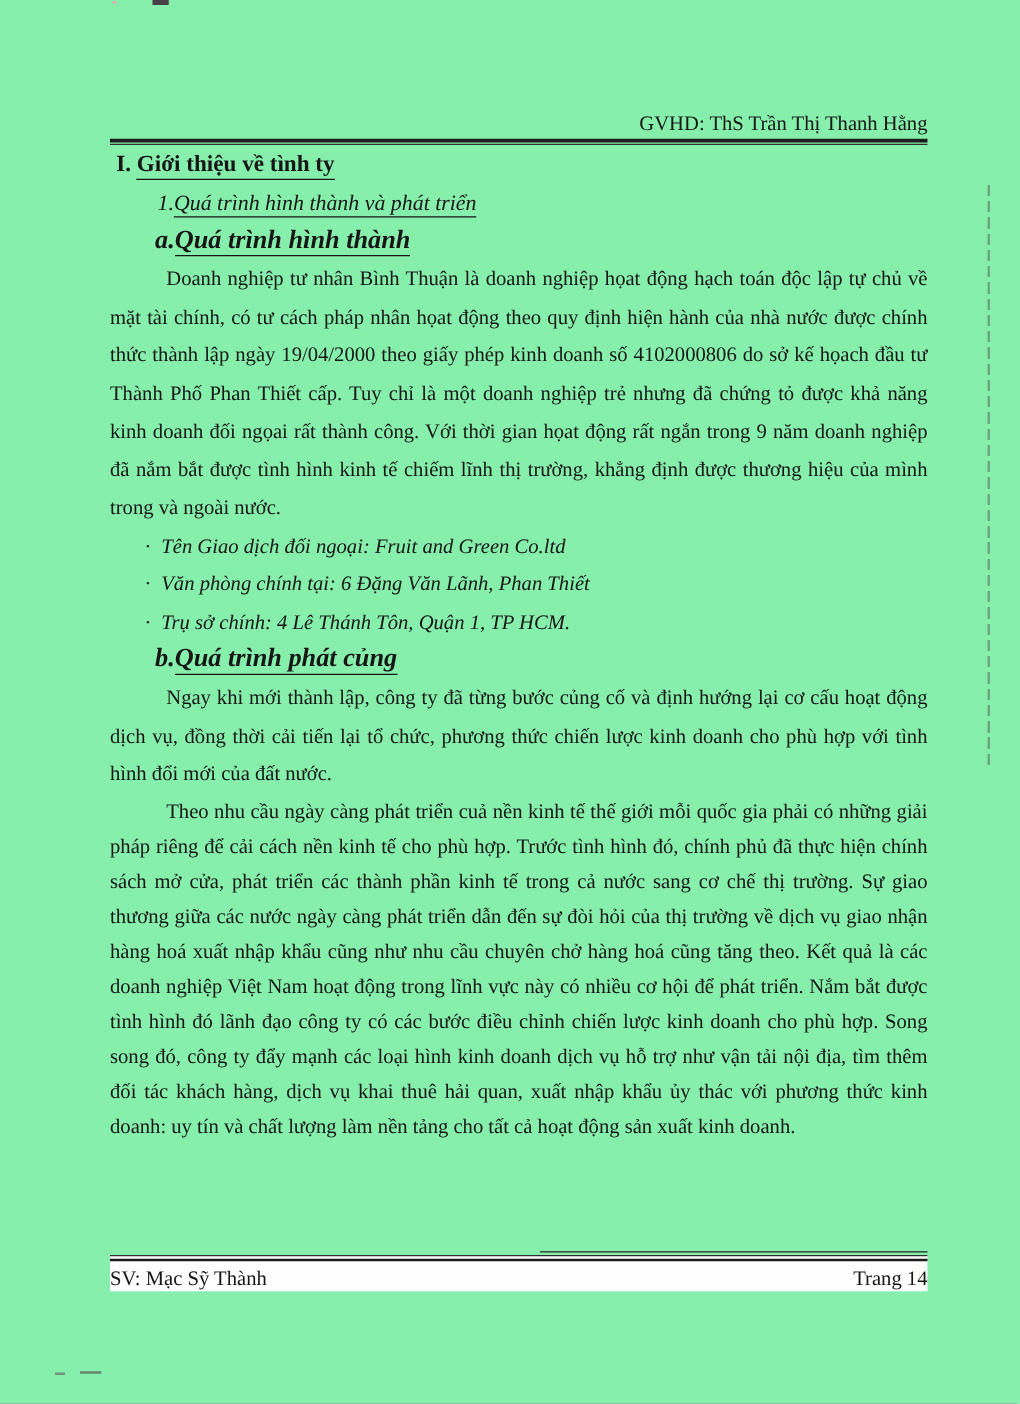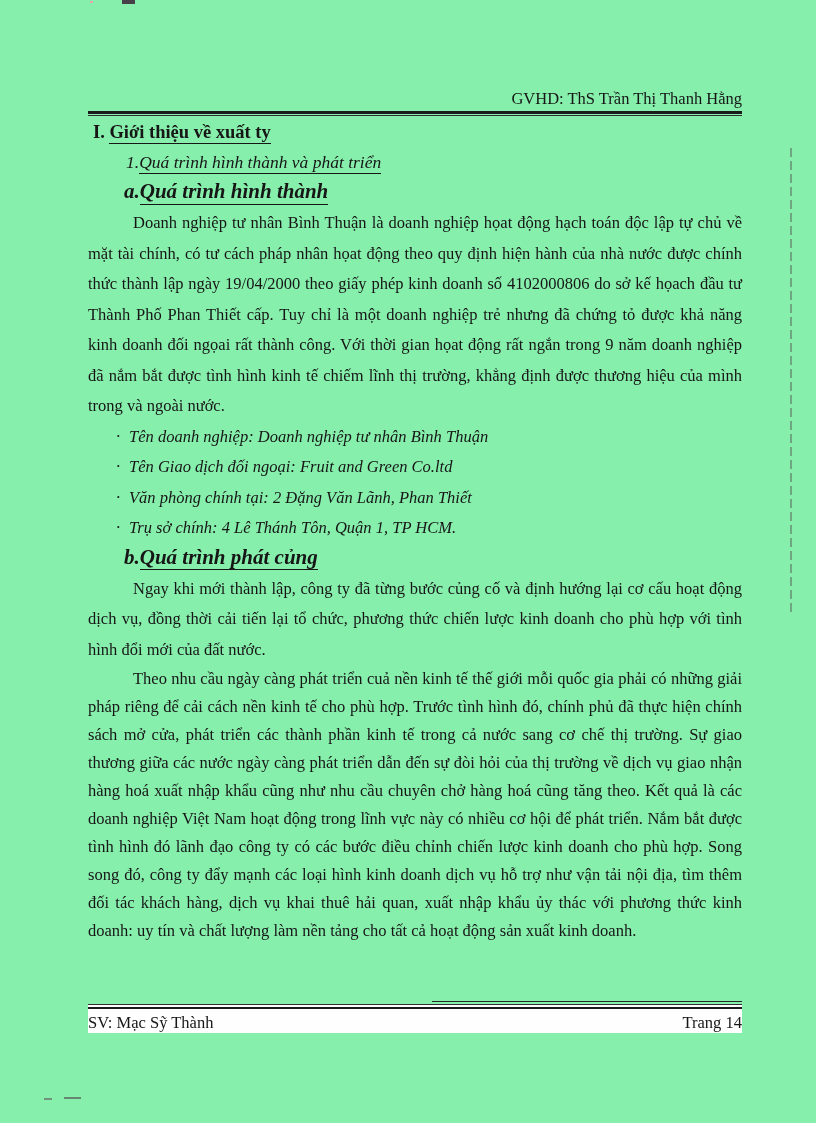--- a/index.html
+++ b/index.html
@@ -56,32 +56,31 @@
   <div class="header">
     <div class="header-text">GVHD: ThS Trần Thị Thanh Hằng</div>
     <div class="rule-double-header">
       <div class="bar1"></div>
       <div class="bar2"></div>
     </div>
   </div>
 
   <div class="content">
 
-    <div class="h1"><span>I.</span>&nbsp;<span class="u">Giới thiệu về xuất ty</span></div>
+    <div class="h1"><span>I.</span>&nbsp;<span class="u">Giới thiệu về tình ty</span></div>
 
     <div class="h2"><span>1.</span><span class="u">Quá trình hình thành và phát triển</span></div>
 
     <div class="h3"><span>a.</span><span class="u">Quá trình hình thành</span></div>
 
     <p class="body-p">Doanh nghiệp tư nhân Bình Thuận là doanh nghiệp họat động hạch toán độc lập tự chủ về mặt tài chính, có tư cách pháp nhân họat động theo quy định hiện hành của nhà nước được chính thức thành lập ngày 19/04/2000 theo giấy phép kinh doanh số 4102000806 do sở kế họach đầu tư Thành Phố Phan Thiết cấp. Tuy chỉ là một doanh nghiệp trẻ nhưng đã chứng tỏ được khả năng kinh doanh đối ngọai rất thành công. Với thời gian họat động rất ngắn trong 9 năm doanh nghiệp đã nắm bắt được tình hình kinh tế chiếm lĩnh thị trường, khẳng định được thương hiệu của mình trong và ngoài nước.</p>
 
     <ul class="info-list">
-        <li><span class="dot">·</span><span>Tên doanh nghiệp: Doanh nghiệp tư nhân Bình Thuận</span></li>
         <li><span class="dot">·</span><span>Tên Giao dịch đối ngoại: Fruit and Green Co.ltd</span></li>
-        <li><span class="dot">·</span><span>Văn phòng chính tại: 2 Đặng Văn Lãnh, Phan Thiết</span></li>
+        <li><span class="dot">·</span><span>Văn phòng chính tại: 6 Đặng Văn Lãnh, Phan Thiết</span></li>
         <li><span class="dot">·</span><span>Trụ sở chính: 4 Lê Thánh Tôn, Quận 1, TP HCM.</span></li>
       </ul>
 
     <div class="h3 h3b"><span>b.</span><span class="u">Quá trình phát củng</span></div>
 
     <p class="body-p">Ngay khi mới thành lập, công ty đã từng bước củng cố và định hướng lại cơ cấu hoạt động dịch vụ, đồng thời cải tiến lại tổ chức, phương thức chiến lược kinh doanh cho phù hợp với tình hình đổi mới của đất nước.</p>
 
     <p class="body-p tight">Theo nhu cầu ngày càng phát triển cuả nền kinh tế thế giới mỗi quốc gia phải có những giải pháp riêng để cải cách nền kinh tế cho phù hợp. Trước tình hình đó, chính phủ đã thực hiện chính sách mở cửa, phát triển các thành phần kinh tế trong cả nước sang cơ chế thị trường. Sự giao thương giữa các nước ngày càng phát triển dẫn đến sự đòi hỏi của thị trường về dịch vụ giao nhận hàng hoá xuất nhập khẩu cũng như nhu cầu chuyên chở hàng hoá cũng tăng theo. Kết quả là các doanh nghiệp Việt Nam hoạt động trong lĩnh vực này có nhiều cơ hội để phát triển. Nắm bắt được tình hình đó lãnh đạo công ty có các bước điều chỉnh chiến lược kinh doanh cho phù hợp. Song song đó, công ty đẩy mạnh các loại hình kinh doanh dịch vụ hỗ trợ như vận tải nội địa, tìm thêm đối tác khách hàng, dịch vụ khai thuê hải quan, xuất nhập khẩu ủy thác với phương thức kinh doanh: uy tín và chất lượng làm nền tảng cho tất cả hoạt động sản xuất kinh doanh.</p>
 
   </div>

